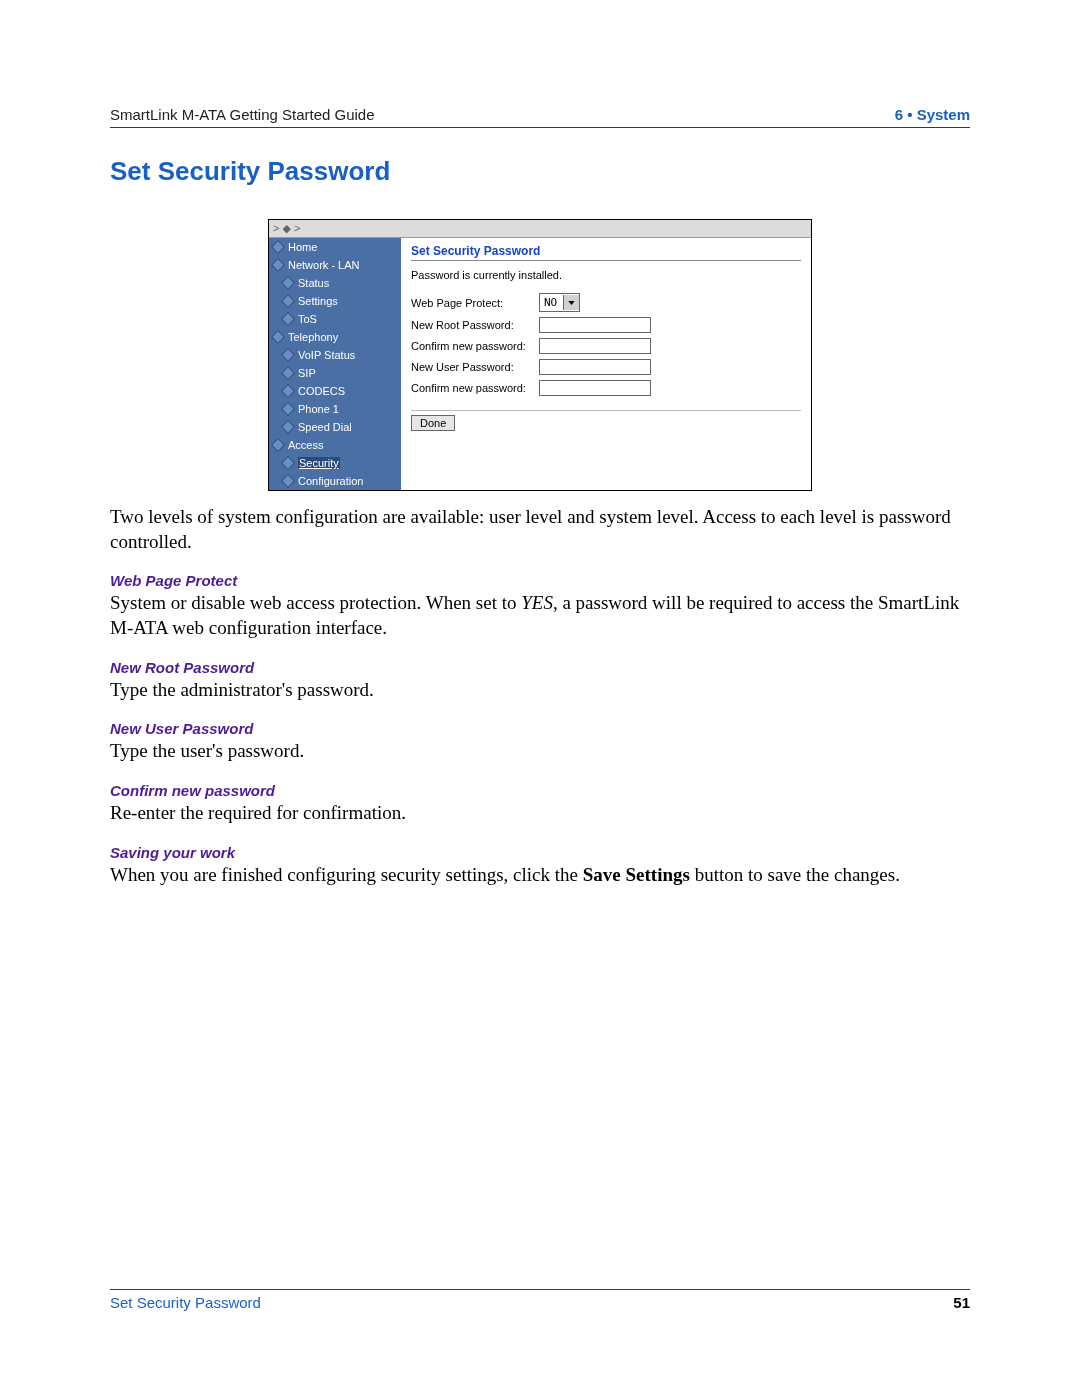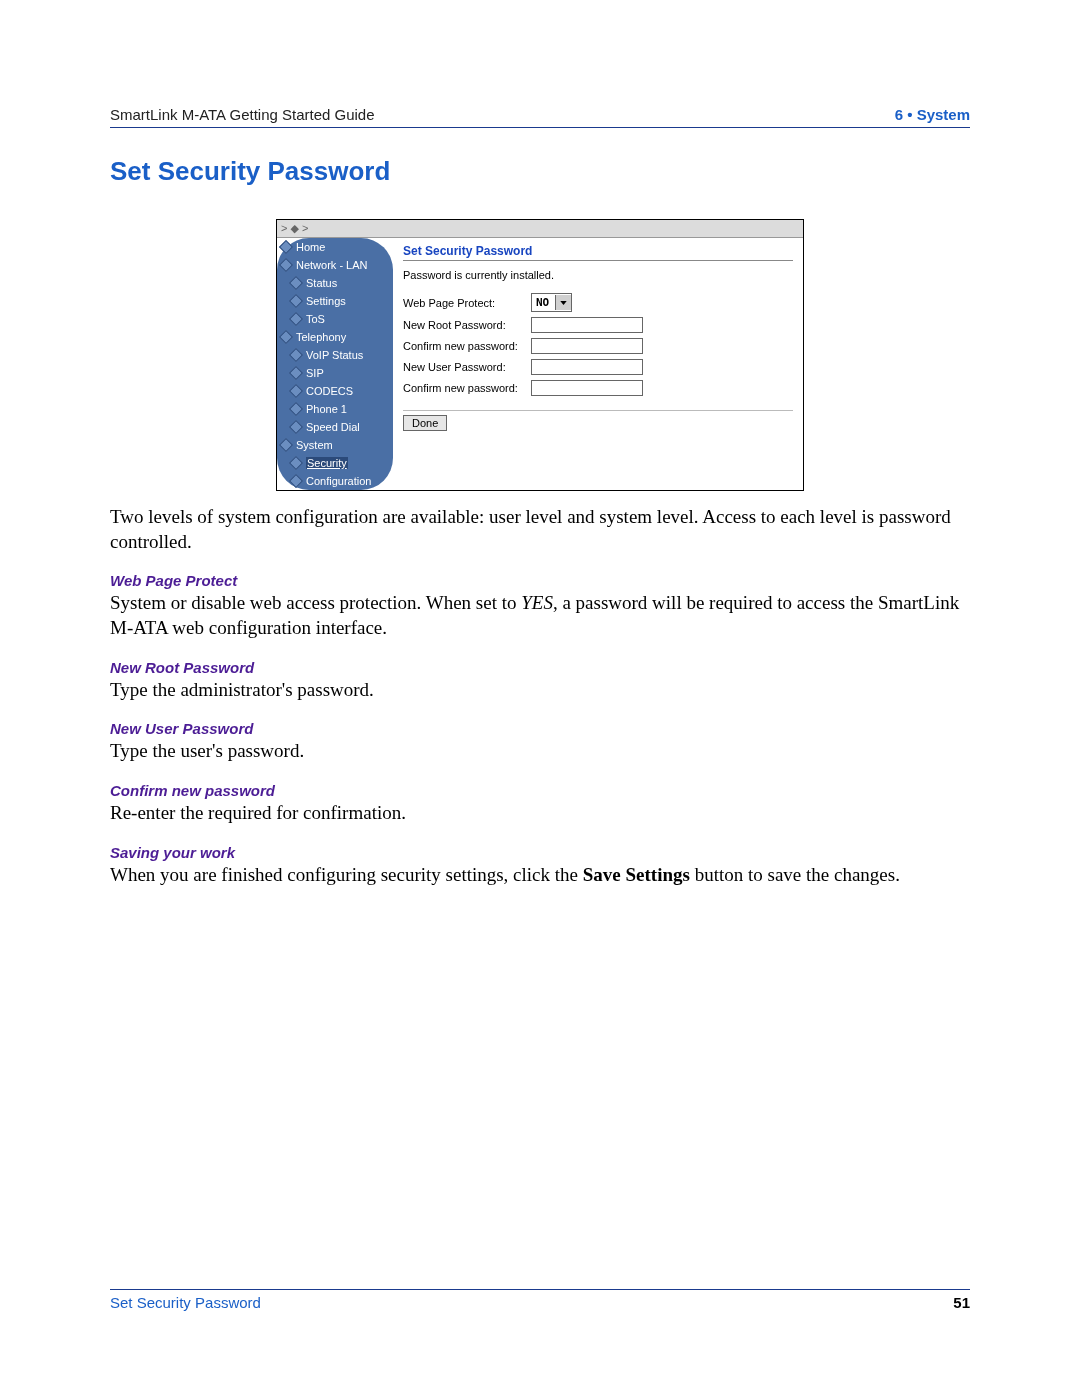--- a/index.html
+++ b/index.html
@@ -86,25 +86,24 @@
     color: #333;
     padding: 2px 4px;
     border-bottom: 1px solid #999;
   }
   .win-top .arrow { color: #666; }
   .win-body {
     display: flex;
     align-items: stretch;
   }
   .sidebar {
-    width: 116px;
+    width: 132px;
     background: #4a6fa5;
     color: #fff;
     font-size: 11px;
-    border-radius: 32px;
   }
   .sidebar-item, .sidebar-sub {
     display: flex;
     align-items: center;
     padding: 3px 4px;
     white-space: nowrap;
   }
   .sidebar-sub { padding-left: 14px; }
   .bullet {
     display: inline-block;
@@ -154,21 +153,20 @@
     width: 112px;
     background: #fff;
     box-sizing: border-box;
   }
   .form-select {
     display: inline-flex;
     align-items: center;
     border: 1px solid #666;
     height: 17px;
     background: #fff;
-    font-weight: bold;
   }
   .form-select .sel-val {
     padding: 0 6px 0 4px;
     font-family: monospace;
     font-size: 11px;
   }
   .form-select .sel-btn {
     width: 15px;
     height: 15px;
     background: #d0d0d0;
@@ -264,21 +262,21 @@
             <div class="sidebar-sub">
                 <span class="bullet"></span>
                 <span class="sidebar-label">Phone 1</span>
               </div>
             <div class="sidebar-sub">
                 <span class="bullet"></span>
                 <span class="sidebar-label">Speed Dial</span>
               </div>
             <div class="sidebar-item">
                 <span class="bullet"></span>
-                <span class="sidebar-label">System</span>
+                <span class="sidebar-label">Access</span>
               </div>
             <div class="sidebar-sub">
                 <span class="bullet"></span>
                 <span class="sidebar-label" style="background:#2b4a7a;text-decoration:underline;padding:0 1px;">Security</span>
               </div>
             <div class="sidebar-sub">
                 <span class="bullet"></span>
                 <span class="sidebar-label">Configuration</span>
               </div>
           </div>

